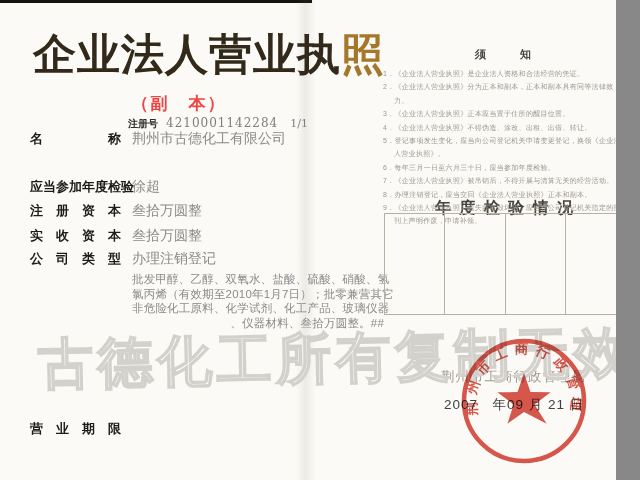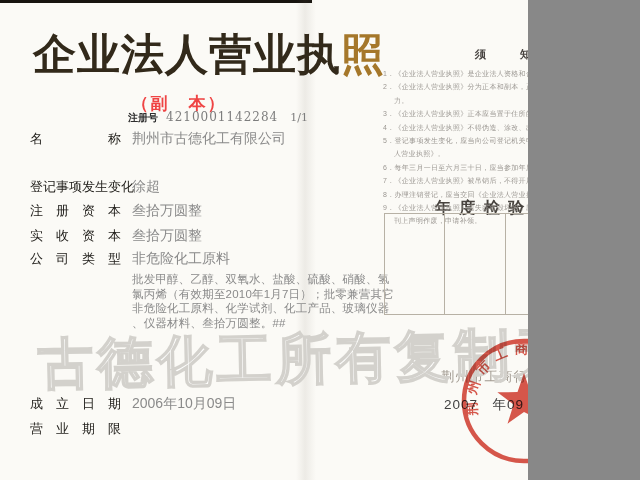--- a/index.html
+++ b/index.html
@@ -1,39 +1,39 @@
 <!DOCTYPE html>
 <html><head>
 <meta charset="utf-8">
 <style>
   html,body{margin:0;padding:0;background:#888;}
   #page{
-    position:relative;width:528px;height:480px;overflow:hidden;
+    position:relative;width:616px;height:480px;overflow:hidden;
     background:#fbfaf6;
     font-family:"Liberation Sans","DejaVu Sans",sans-serif;
   }
   
   #top-edge{position:absolute;left:0;top:0;width:312px;height:3px;background:#17140f;}
   #fold{position:absolute;left:296px;top:0;width:20px;height:480px;
     background:linear-gradient(90deg,rgba(0,0,0,0) 0%,rgba(110,100,85,0.10) 45%,rgba(0,0,0,0) 100%);}
   
   #title{position:absolute;left:33px;top:26px;width:292px;text-align:left;
     font-size:43px;font-weight:bold;letter-spacing:1px;color:#32291a;white-space:nowrap;}
   #title .gold{color:#a5772a;}
   #subtitle{position:absolute;left:33px;top:92px;width:292px;text-align:center;
     font-size:17px;font-weight:bold;color:#ef4444;letter-spacing:2px;}
-  #regline{position:absolute;left:128px;top:110px;font-size:10px;color:#2c2c2c;white-space:nowrap;}
+  #regline{position:absolute;left:128px;top:116px;font-size:10px;color:#2c2c2c;white-space:nowrap;}
   #regline .reg-label{font-weight:bold;font-size:10px;color:#2e2e2e;margin-right:8px;}
   #regline .reg-num{font-family:"DejaVu Serif","Liberation Serif",serif;font-size:12px;color:#7d7d7d;letter-spacing:1px;}
   #regline .reg-page{font-family:"DejaVu Serif","Liberation Serif",serif;font-size:11px;color:#7d7d7d;margin-left:12px;}
   .row{position:absolute;left:30px;white-space:nowrap;z-index:3;}
-  .flabel{display:inline-block;width:96px;font-size:13px;font-weight:normal;color:#1e1c18;}
+  .flabel{display:inline-block;width:96px;font-size:13px;font-weight:bold;color:#1e1c18;}
   .fvalue{display:inline-block;margin-left:6px;font-size:14px;color:#8a8a8a;}
   #scope-lines{position:absolute;left:132px;top:272px;width:252px;z-index:1;}
-  .scope-line{font-size:11.5px;line-height:14.6px;color:#8a8a8a;letter-spacing:0.2px;white-space:nowrap;}
+  .scope-line{font-size:11.5px;line-height:14.6px;color:#8a8a8a;letter-spacing:0.2px;white-space:nowrap;text-align:right;}
   
   #notice-title{position:absolute;left:380px;top:47px;width:250px;text-align:center;
     font-size:11px;font-weight:bold;color:#474340;letter-spacing:4px;}
   #notice-list{position:absolute;left:383px;top:67px;width:244px;z-index:1;}
   .notice-item{font-size:7px;line-height:13.4px;color:#9b9792;letter-spacing:0.3px;
     padding-left:11px;text-indent:-11px;}
   #annual-title{position:absolute;left:380px;top:198px;width:250px;text-align:center;
     font-size:16px;font-weight:bold;color:#47433e;letter-spacing:2px;}
   #annual-table{position:absolute;left:384px;top:213px;width:241px;height:100px;
     display:grid;grid-template-columns:repeat(4,1fr);
@@ -67,42 +67,39 @@
   <div id="subtitle">（副　本）</div>
 
   <div id="regline">
     <span class="reg-label">注册号</span><span class="reg-num">4210001142284</span><span class="reg-page">1/1</span>
   </div>
 
   <div class="row" style="top:129px">
     <span class="flabel">名　　　　　称</span><span class="fvalue">荆州市古德化工有限公司</span>
   </div>
   <div class="row" style="top:177px">
-    <span class="flabel">登记事项发生变化</span><span class="fvalue">徐超</span>
+    <span class="flabel">应当参加年度检验</span><span class="fvalue">徐超</span>
   </div>
   <div class="row" style="top:201px">
     <span class="flabel">注　册　资　本</span><span class="fvalue">叁拾万圆整</span>
   </div>
   <div class="row" style="top:226px">
     <span class="flabel">实　收　资　本</span><span class="fvalue">叁拾万圆整</span>
   </div>
   <div class="row" style="top:249px">
-    <span class="flabel">公　司　类　型</span><span class="fvalue">非危险化工原料</span>
+    <span class="flabel">公　司　类　型</span><span class="fvalue">办理注销登记</span>
   </div>
 
   <div id="scope-lines">
     <div class="scope-line">批发甲醇、乙醇、双氧水、盐酸、硫酸、硝酸、氢</div>
     <div class="scope-line">氯丙烯（有效期至2010年1月7日）；批零兼营其它</div>
     <div class="scope-line">非危险化工原料、化学试剂、化工产品、玻璃仪器</div>
     <div class="scope-line">、仪器材料、叁拾万圆整。##</div>
   </div>
 
-  <div class="row" style="top:394px">
-    <span class="flabel">成　立　日　期</span><span class="fvalue">2006年10月09日</span>
-  </div>
   <div class="row" style="top:419px">
     <span class="flabel">营　业　期　限</span><span class="fvalue"></span>
   </div>
 
   <div id="notice-title">须　　知</div>
 
   <div id="notice-list">
     <div class="notice-item">1．《企业法人营业执照》是企业法人资格和合法经营的凭证。</div>
     <div class="notice-item">2．《企业法人营业执照》分为正本和副本，正本和副本具有同等法律效力。</div>
     <div class="notice-item">3．《企业法人营业执照》正本应当置于住所的醒目位置。</div>

